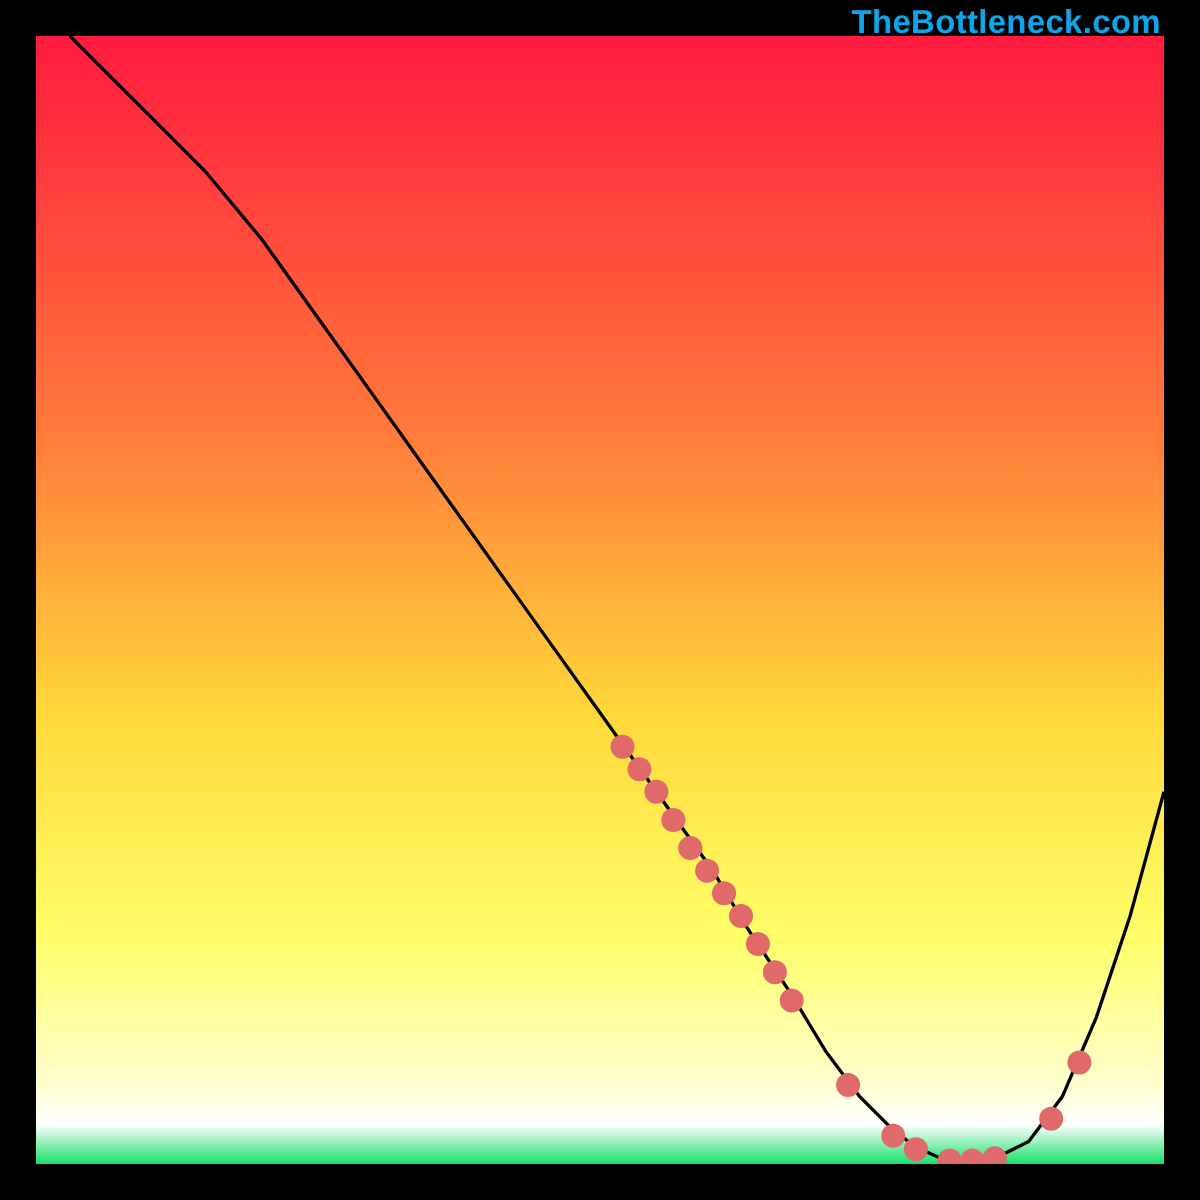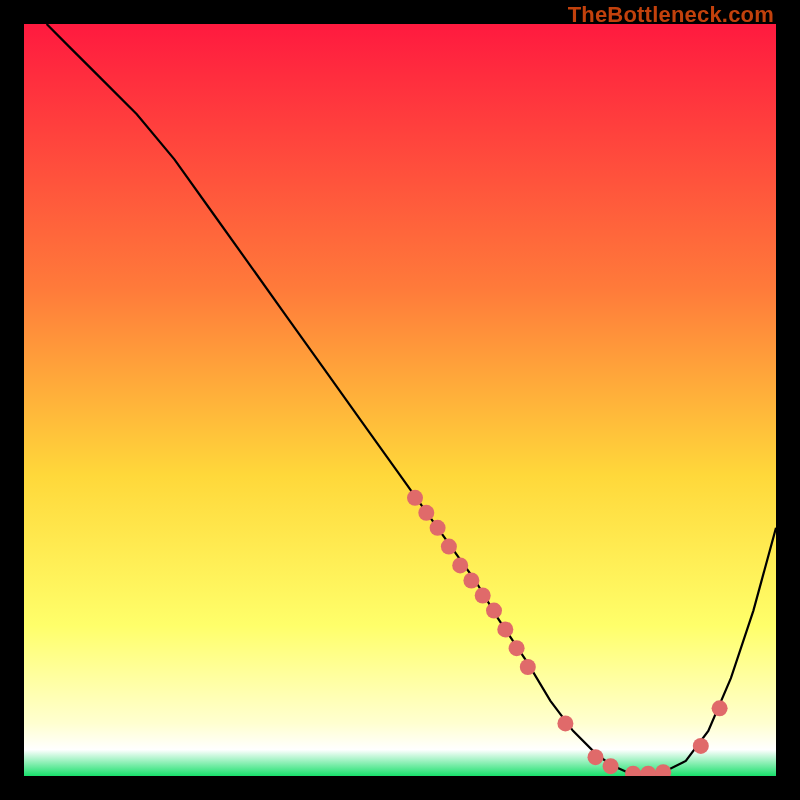--- a/index.html
+++ b/index.html
@@ -23,21 +23,21 @@
     position: absolute;
     left: 0;
     top: 0;
     width: 752px;
     height: 752px;
   }
   .watermark {
     position: absolute;
     top: 2px;
     right: 26px;
-    color: #c2410c;
+    color: #0ea5e9;
     font-size: 22px;
     font-weight: 600;
     letter-spacing: 0.2px;
     user-select: none;
   }
 </style>
 </head>
 <body>
 
 <div class="frame">

